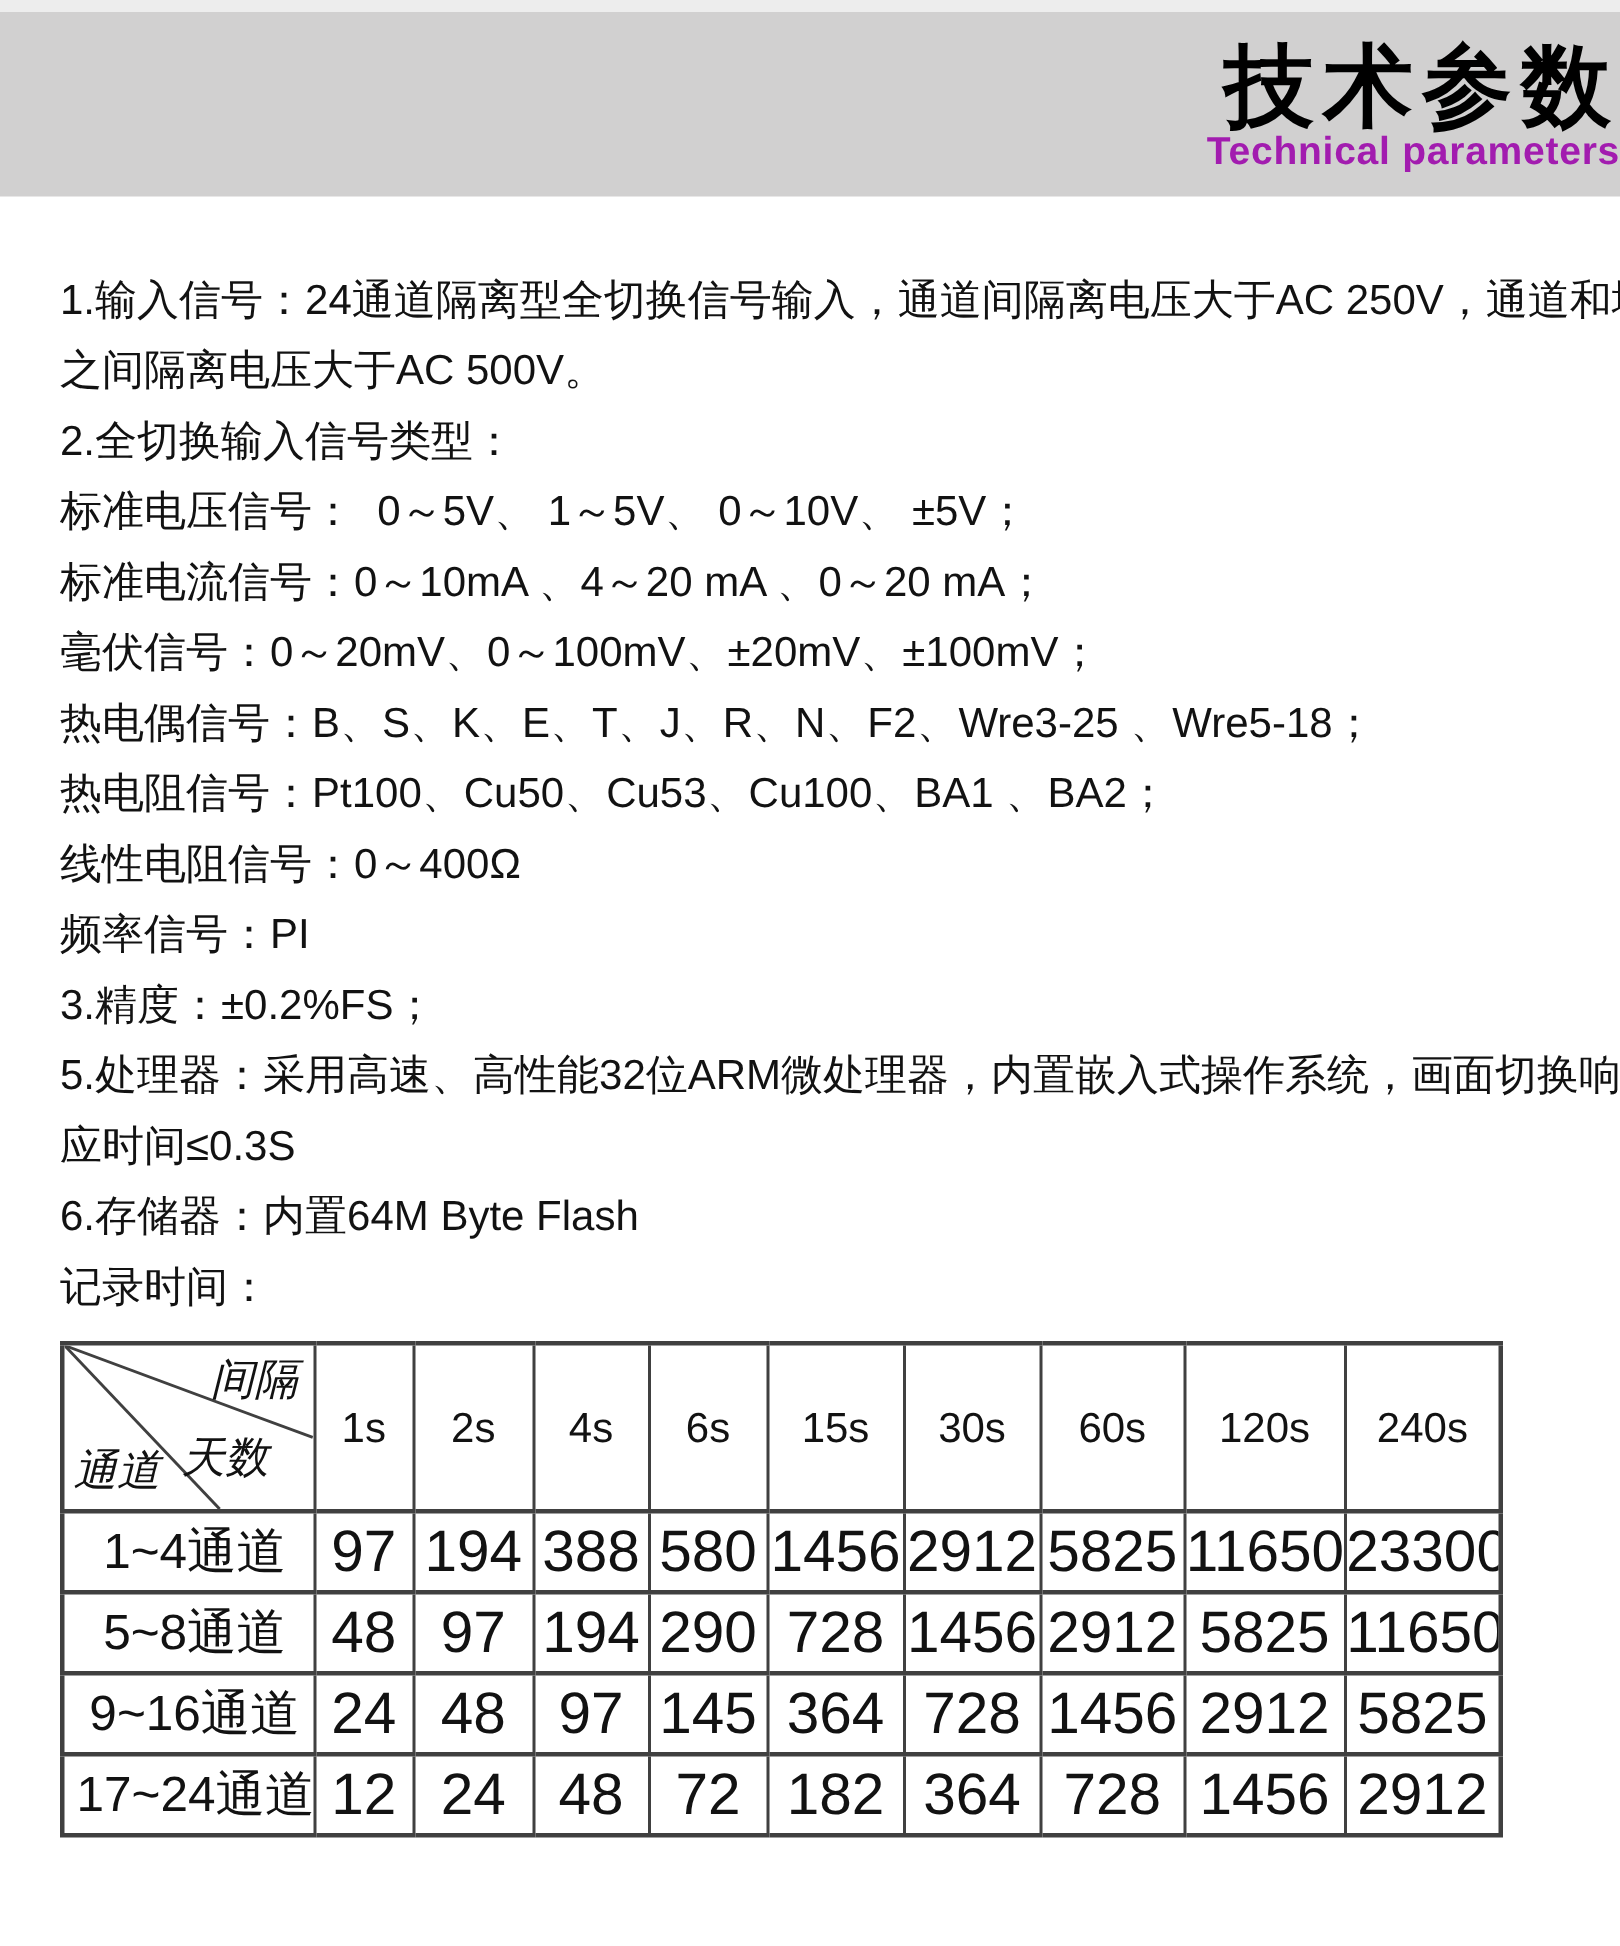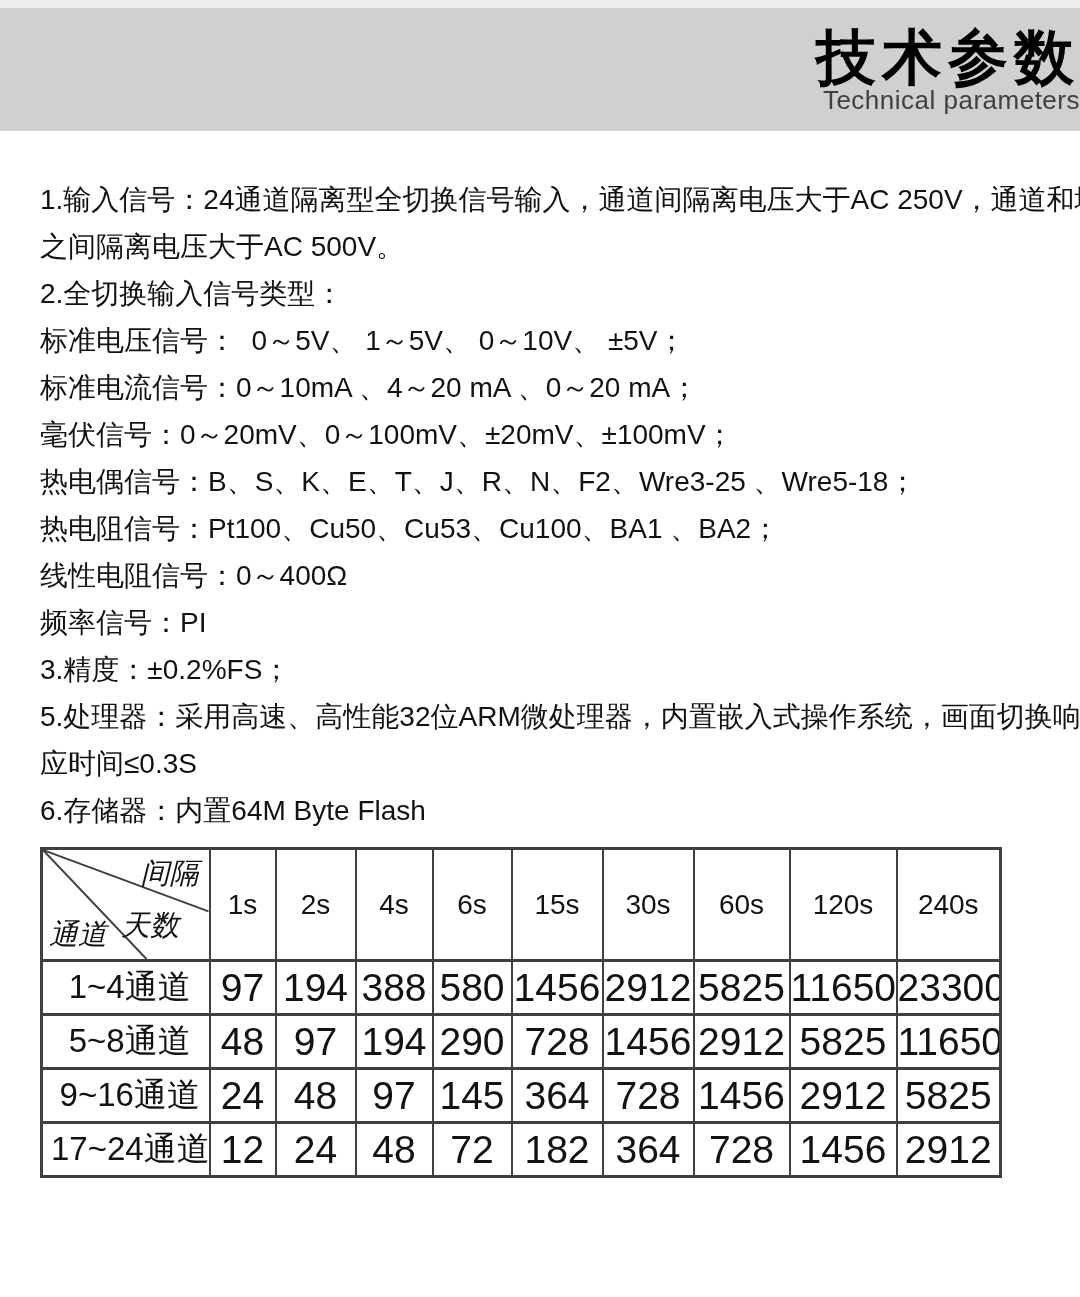--- a/index.html
+++ b/index.html
@@ -25,23 +25,23 @@
     font-size:60px;
     line-height:68px;
     font-weight:800;
     letter-spacing:6px;
     color:#000000;
   }
   .banner .subtitle {
     margin-top:-6px;
     font-size:26px;
     line-height:28px;
-    font-weight:400;
+    font-weight:700;
     letter-spacing:0.5px;
-    color:#404040;
+    color:#a21caf;
   }
   .content { padding:0 40px; }
   .body-text { margin-top:45px; }
   .text-line {
     font-size:28px;
     line-height:47px;
     white-space:pre;
     color:#121212;
   }
   table.record {
@@ -110,20 +110,21 @@
         <div class="text-line">标准电流信号：0～10mA 、4～20 mA 、0～20 mA；</div>
         <div class="text-line">毫伏信号：0～20mV、0～100mV、±20mV、±100mV；</div>
         <div class="text-line">热电偶信号：B、S、K、E、T、J、R、N、F2、Wre3-25 、Wre5-18；</div>
         <div class="text-line">热电阻信号：Pt100、Cu50、Cu53、Cu100、BA1 、BA2；</div>
         <div class="text-line">线性电阻信号：0～400Ω</div>
         <div class="text-line">频率信号：PI</div>
         <div class="text-line">3.精度：±0.2%FS；</div>
         <div class="text-line">5.处理器：采用高速、高性能32位ARM微处理器，内置嵌入式操作系统，画面切换响</div>
         <div class="text-line">应时间≤0.3S</div>
         <div class="text-line">6.存储器：内置64M Byte Flash</div>
+        <div class="text-line">记录时间：</div>
       </div>
 
     <table class="record">
       <colgroup>
         <col style="width:168px">
         <col style="width:66px">
         <col style="width:80px">
         <col style="width:77px">
         <col style="width:79px">
         <col style="width:91px">

